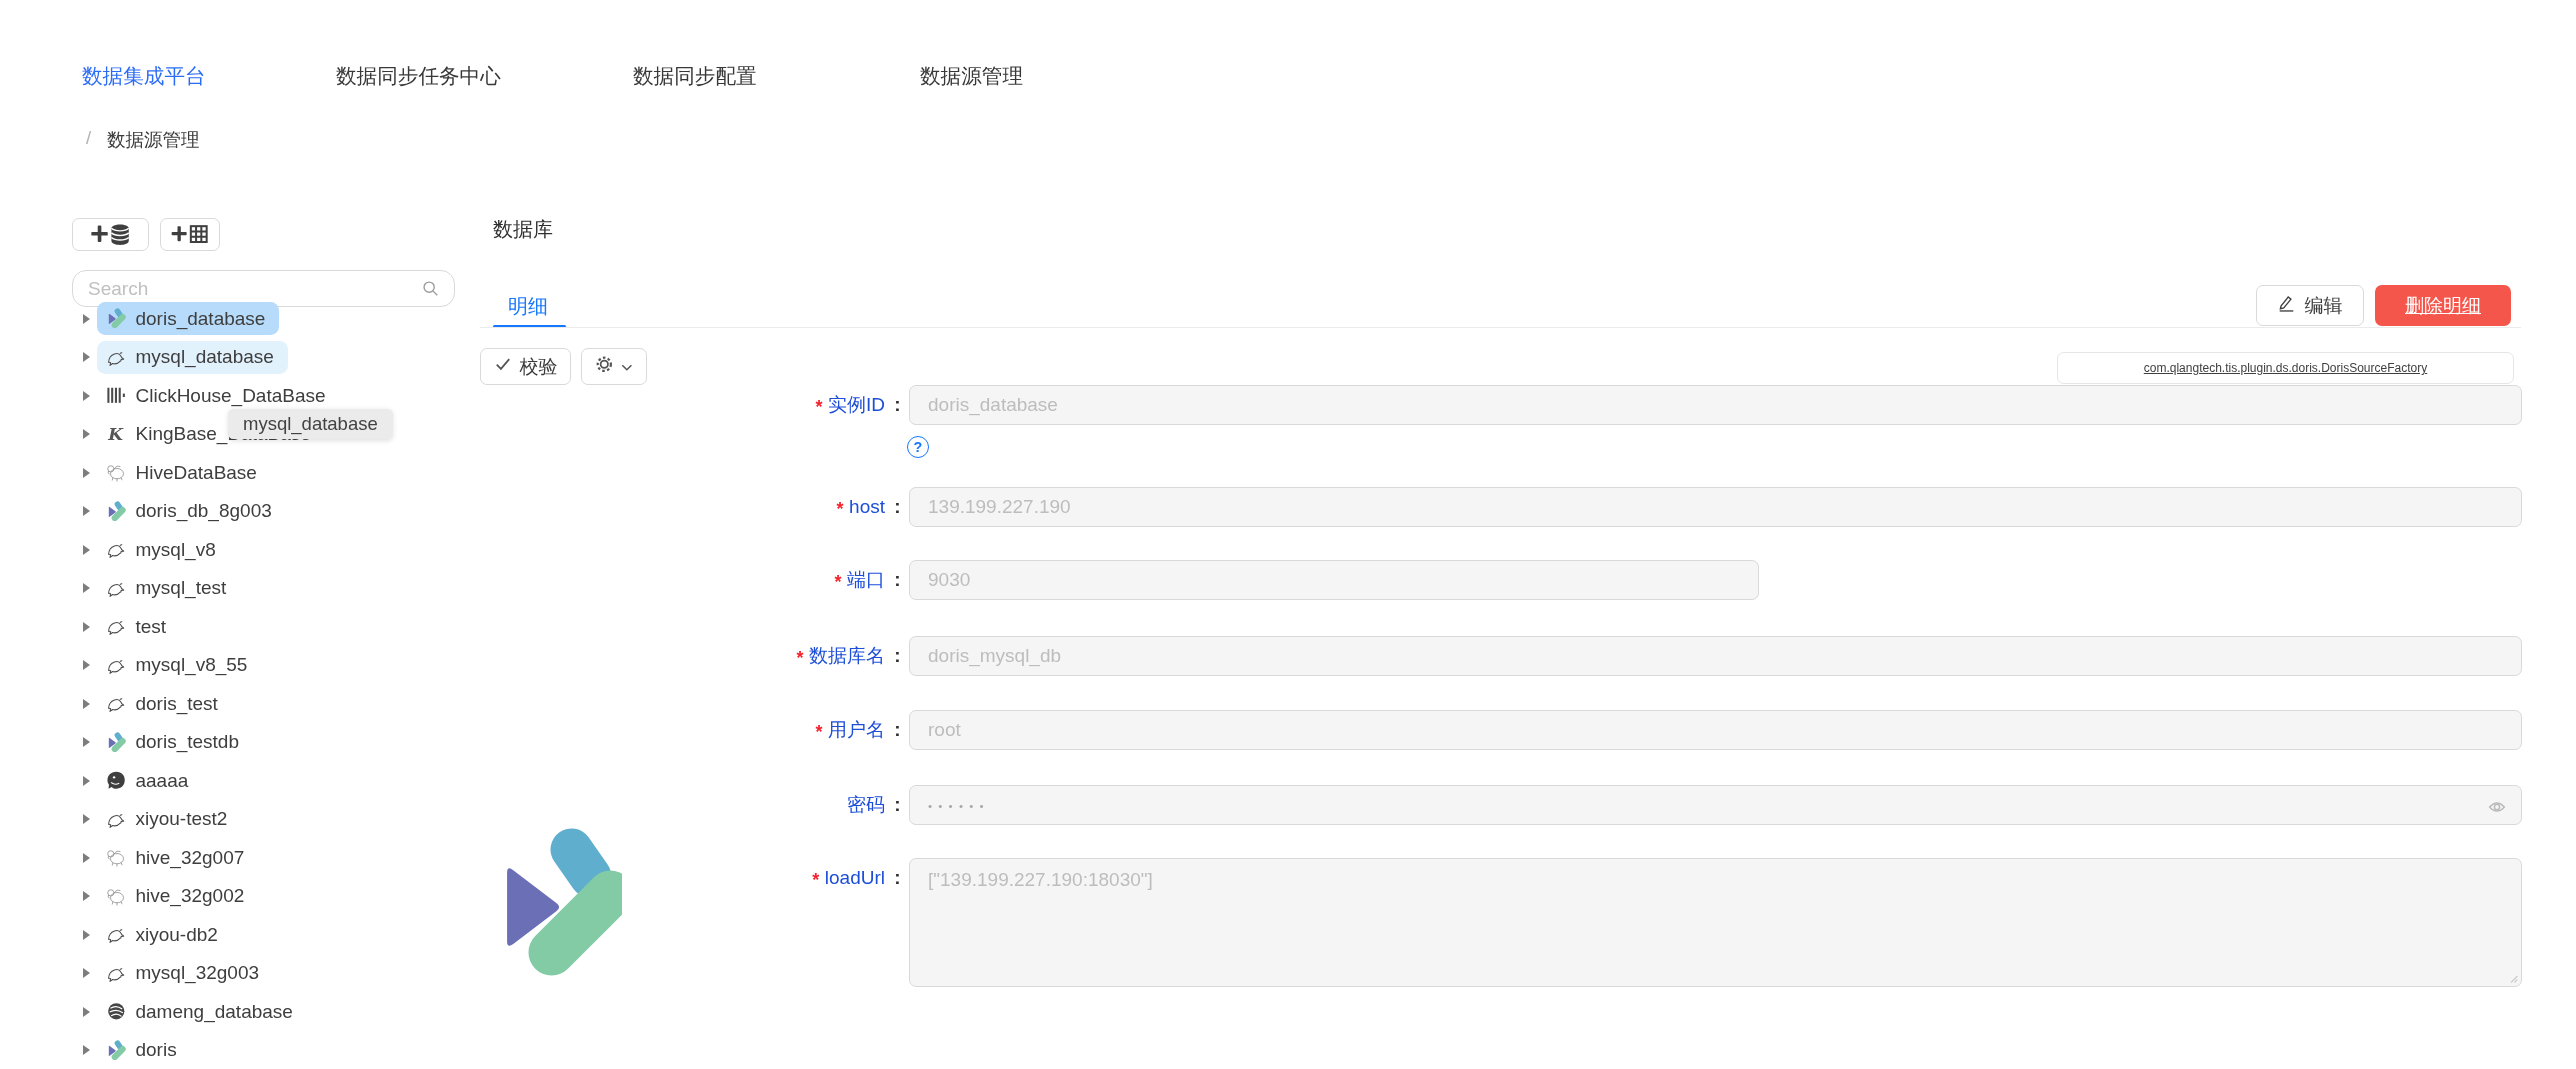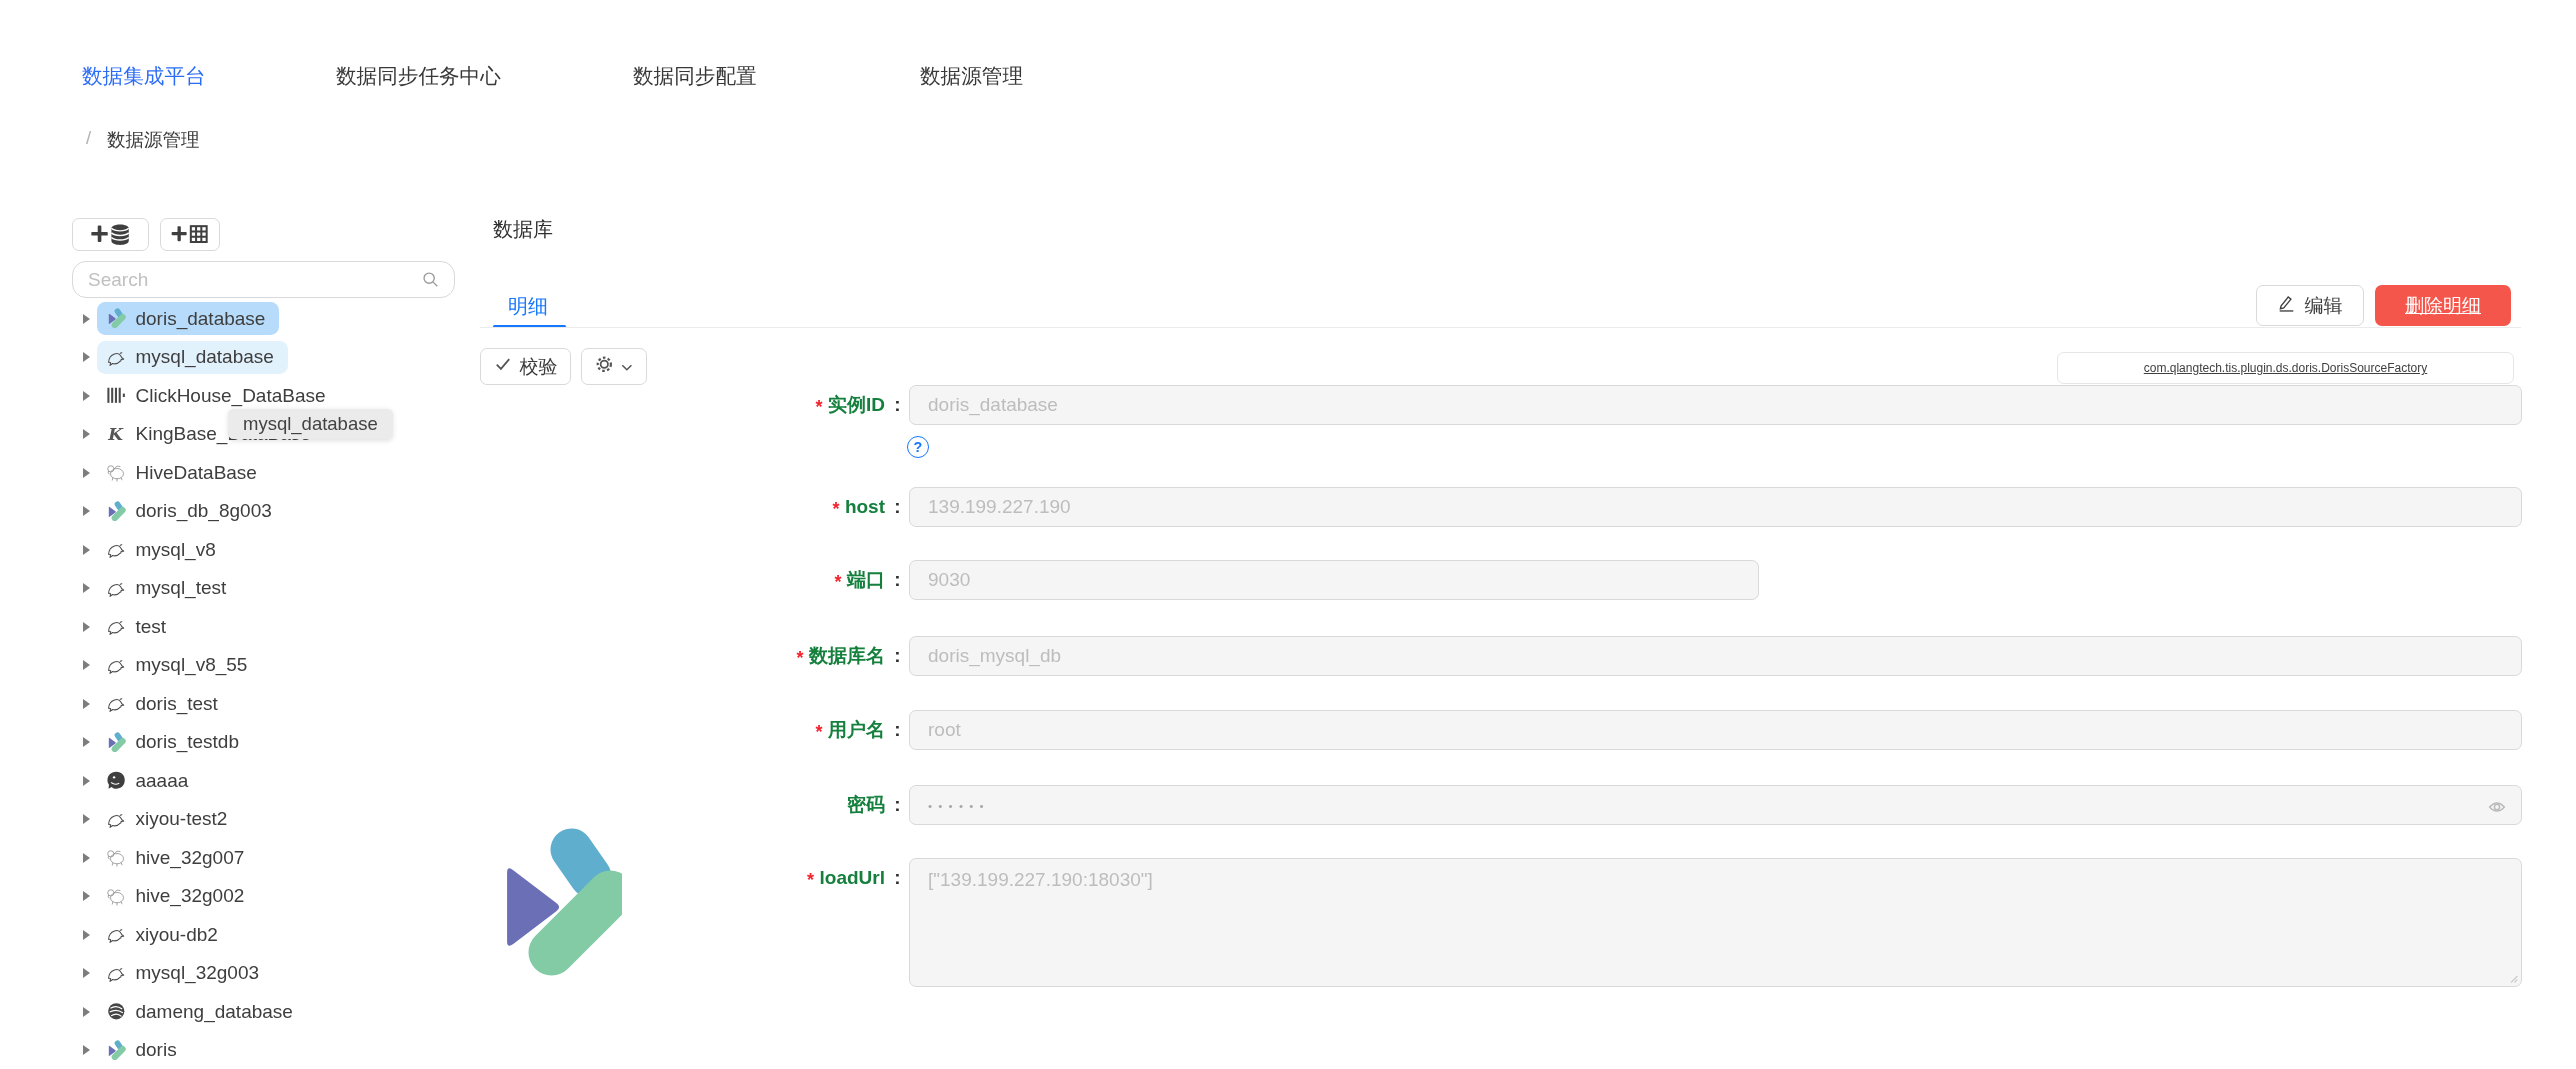--- a/index.html
+++ b/index.html
@@ -13,21 +13,21 @@
   .crumb-sep  { position:absolute; left:86px; top:95px; font-size:18.5px; color:#b3b3b3; }
   .crumb-cur  { position:absolute; left:107px; top:95px; font-size:18.5px; color:#3a3a3a; }
 
   
   .side-btn { position:absolute; top:186px; height:33px; border:0.7px solid #d9d9d9; border-radius:6.9px;
               background:#fff; display:flex; align-items:center; justify-content:center; cursor:pointer; }
   #btn-add-db { left:72px; width:77px; }
   #btn-add-table { left:160px; width:60px; }
   .side-btn svg { display:block; }
 
-  .search-box { position:absolute; left:72px; top:229px; width:383px; height:37px; border:0.7px solid #d9d9d9;
+  .search-box { position:absolute; left:72px; top:238px; width:383px; height:37px; border:0.7px solid #d9d9d9;
                 border-radius:14px; background:#fff; display:flex; align-items:center; }
   .search-ph  { flex:1; padding-left:15px; font-size:19px; color:#c0c0c0; }
   .search-ic  { width:19px; height:19px; margin-right:13.7px; }
 
   .tree { position:absolute; left:72px; top:270px; width:412px; }
   .tree-row { display:flex; align-items:center; height:33px; margin-bottom:5.5px; cursor:pointer; }
   .caret { width:0; height:0; border-top:5.5px solid transparent; border-bottom:5.5px solid transparent;
            border-left:7.5px solid #7d7d7d; margin-left:11px; margin-right:6.9px; flex:none; }
   .pill { display:inline-flex; align-items:center; gap:9px; padding:5.5px 13.7px 5.5px 9px; border-radius:8.2px; height:33px; }
   .tree-row.selected .pill { background:#b7dcfb; }
@@ -56,21 +56,21 @@
 
   .plugin-pill { position:absolute; left:2057px; top:320px; width:457px; height:32px; border:0.7px solid #e6e6e6;
                  border-radius:6.9px; background:#fff; display:flex; align-items:center; justify-content:center; }
   .plugin-link { font-size:12px; color:#404040; text-decoration:underline; cursor:pointer; white-space:nowrap; }
 
   
   .form-row { position:absolute; left:0; width:2576px; }
   .flabel { position:absolute; left:686px; width:199px; height:40px; display:flex; align-items:center;
             justify-content:flex-end; gap:5.5px; }
   .req    { color:#f5222d; font-size:18px; font-weight:700; margin-top:4.1px; }
-  .ltext  { font-size:19px; font-weight:700; color:#15803d; white-space:nowrap; }
+  .ltext  { font-size:19px; font-weight:400; color:#1d4ed8; white-space:nowrap; }
   .colon  { position:absolute; left:890px; width:15px; height:40px; font-size:19px; font-weight:700;
             color:#303030; display:flex; align-items:center; justify-content:center; }
   .finput { position:absolute; left:909px; width:1613px; height:40px; background:#f5f5f5;
             border:0.7px solid #d9d9d9; border-radius:6.9px; display:flex; align-items:center; }
   .finput.narrow { width:850px;text-align:right; }
   .finput.ta { height:129px; align-items:flex-start; }
   .fval { padding-left:18px; font-size:19px; color:#bdbdbd; white-space:nowrap; }
   .finput.ta .fval { padding-top:9.6px; }
   .finput.pw .fval { font-size:11.7px; letter-spacing:6.2px; color:#a6a6a6; }
   .eye { position:absolute; right:15px; top:11.7px; width:18px; height:18px; cursor:pointer; }

